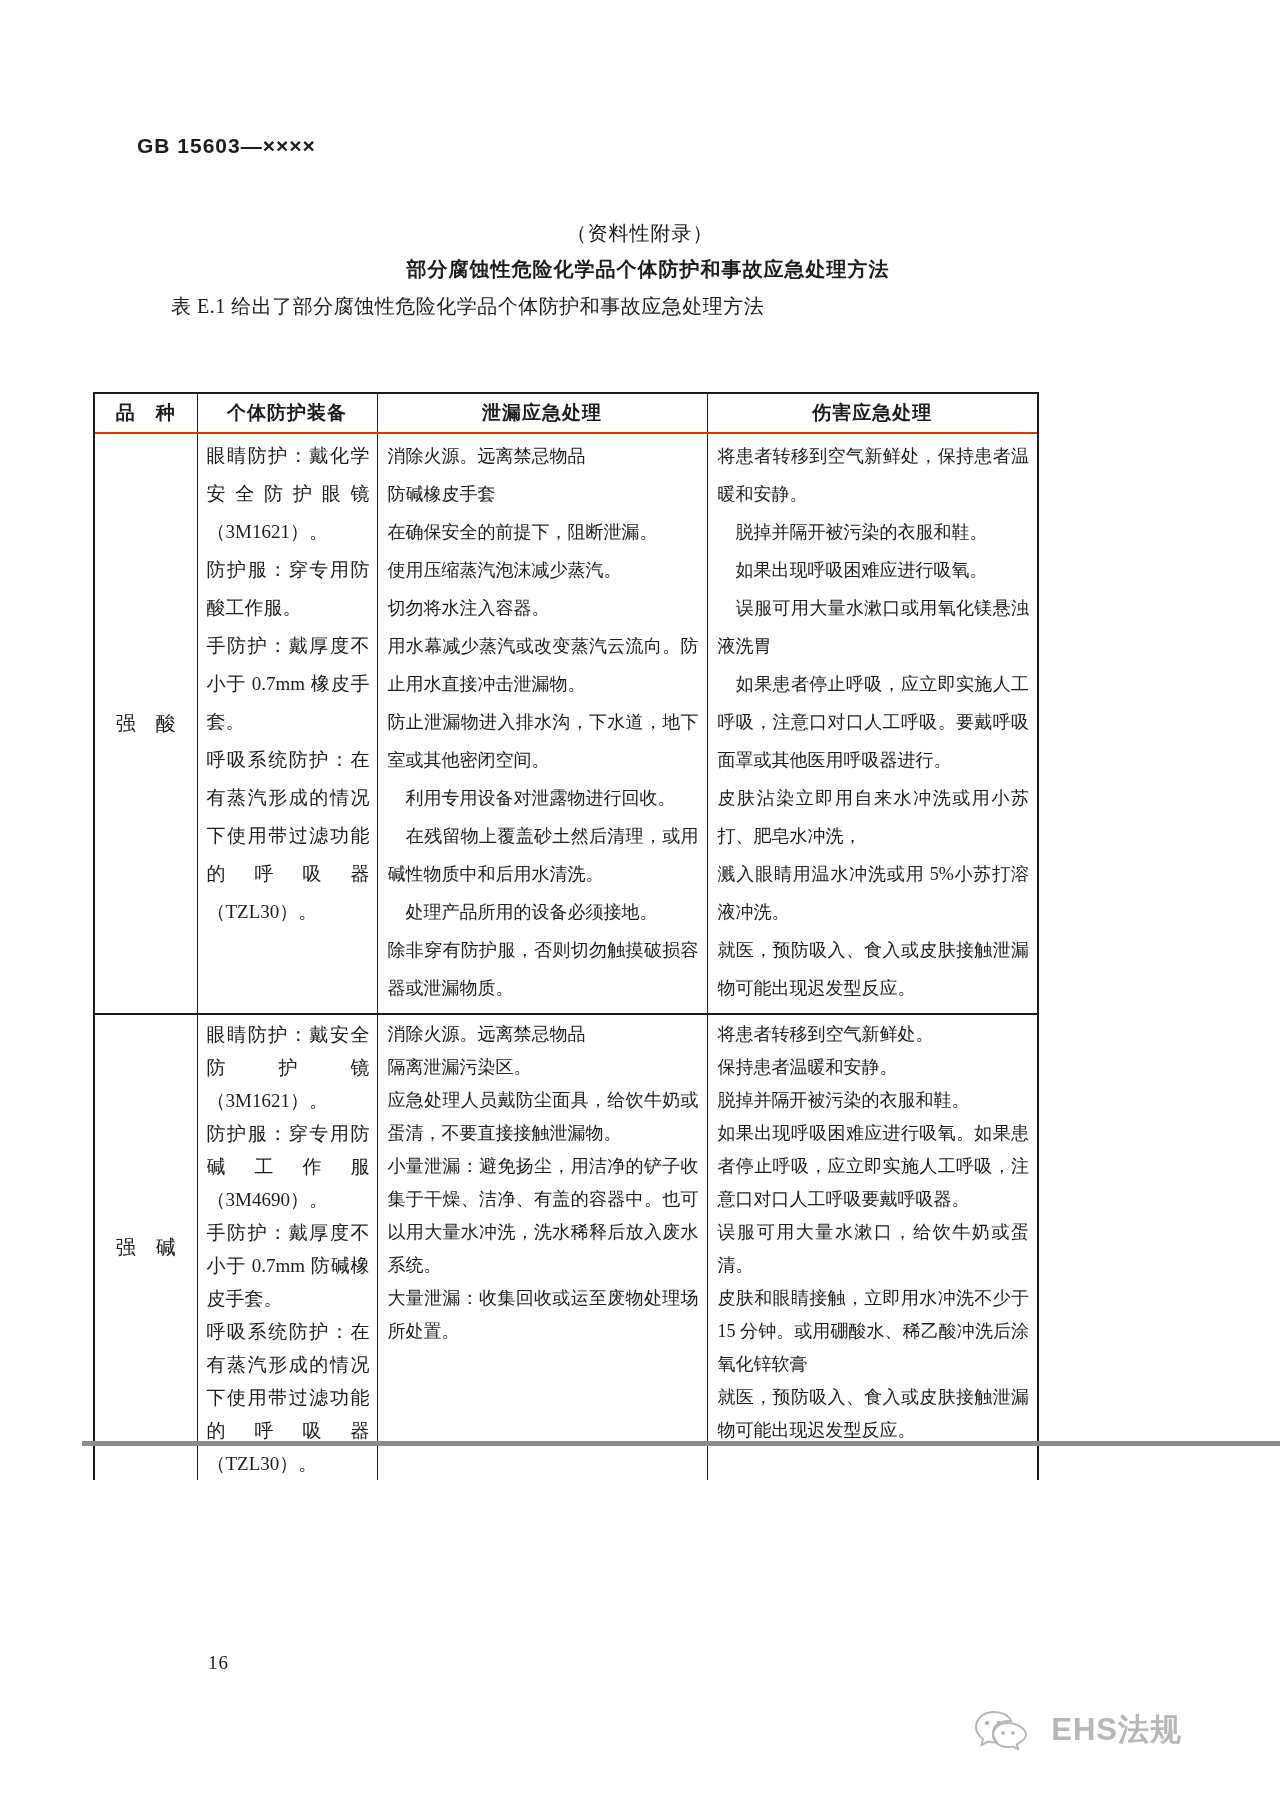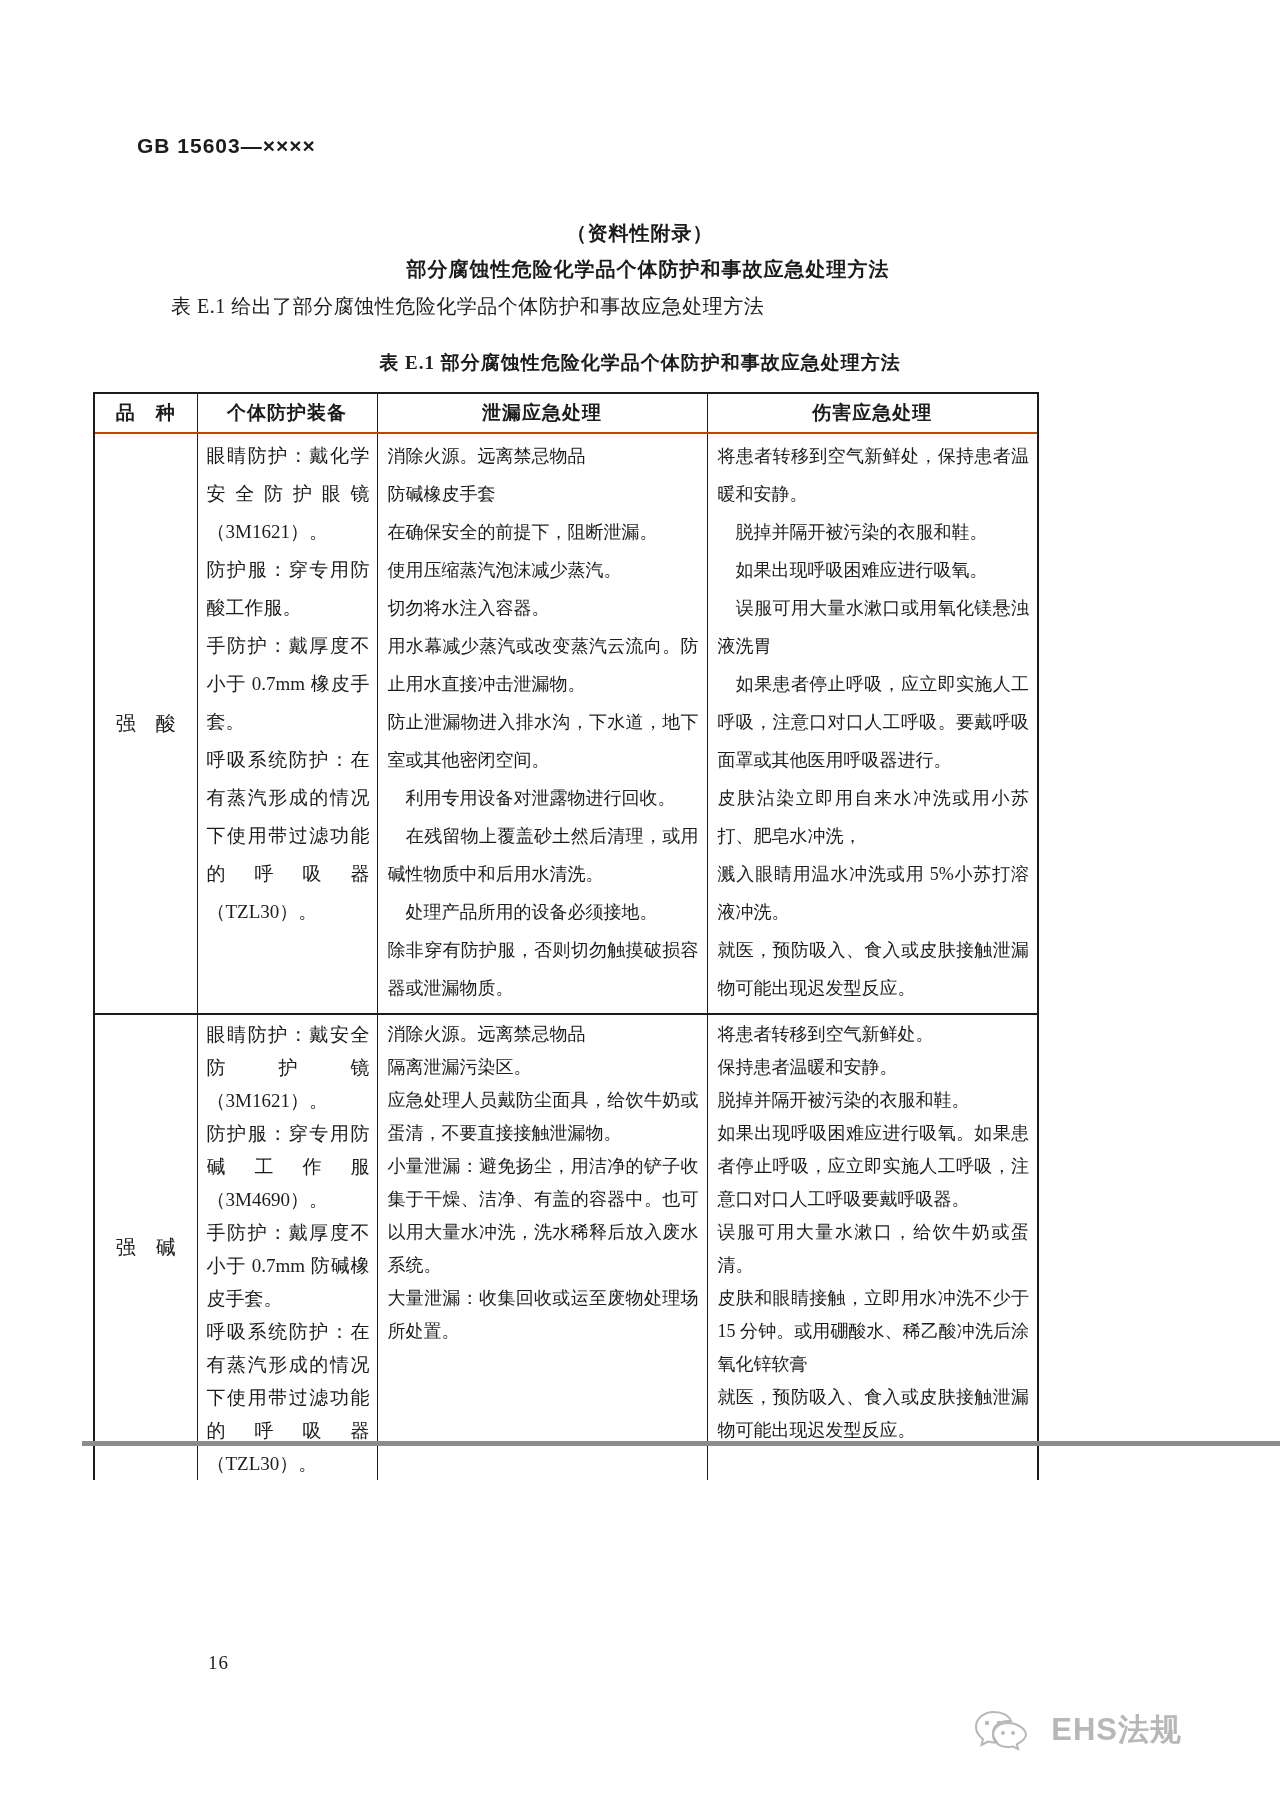--- a/index.html
+++ b/index.html
@@ -13,21 +13,21 @@
     color: #1c1c1c;
     overflow: hidden;
   }
   .doc-number {
     position: absolute; left: 137px; top: 134px;
     font-family: "Liberation Sans", "DejaVu Sans", sans-serif;
     font-size: 21px; font-weight: 700; letter-spacing: 1px;
   }
   .centered { position: absolute; left: 0; width: 100%; text-align: center; }
   .appendix-title   { top: 180px; font-size: 21px; font-weight: 700; letter-spacing: 6px; }
-  .appendix-subtitle{ top: 220px; font-size: 20px; font-weight: 700; letter-spacing: 1px; }
+  .appendix-subtitle{ top: 220px; font-size: 20px; font-weight: 400; letter-spacing: 1px; }
   .appendix-heading { top: 256px; font-size: 20px; font-weight: 700; letter-spacing: 1px; padding-left: 8px; }
   .intro {
     position: absolute; left: 171px; top: 293px;
     font-size: 20px; letter-spacing: 0.5px;
   }
   .table-caption { top: 350px; font-size: 19px; font-weight: 700; letter-spacing: 1px; }
 
   .table-wrap {
     position: absolute; left: 93px; top: 392px; width: 942px;
     border: 2px solid #1b1b1b; border-bottom: none;
@@ -76,21 +76,20 @@
 </head>
 <body>
 
 <div class="page">
 
   <div class="doc-number">GB 15603—××××</div>
 
   <div class="centered appendix-subtitle">（资料性附录）</div>
   <div class="centered appendix-heading">部分腐蚀性危险化学品个体防护和事故应急处理方法</div>
   <div class="intro">表 E.1 给出了部分腐蚀性危险化学品个体防护和事故应急处理方法</div>
-  <div class="centered table-caption">表 E.1 部分腐蚀性危险化学品个体防护和事故应急处理方法</div>
 
   <div class="table-wrap">
     <table class="tbl">
       <colgroup>
         <col style="width:102px">
         <col style="width:180px">
         <col style="width:330px">
         <col style="width:330px">
       </colgroup>
       <thead>

